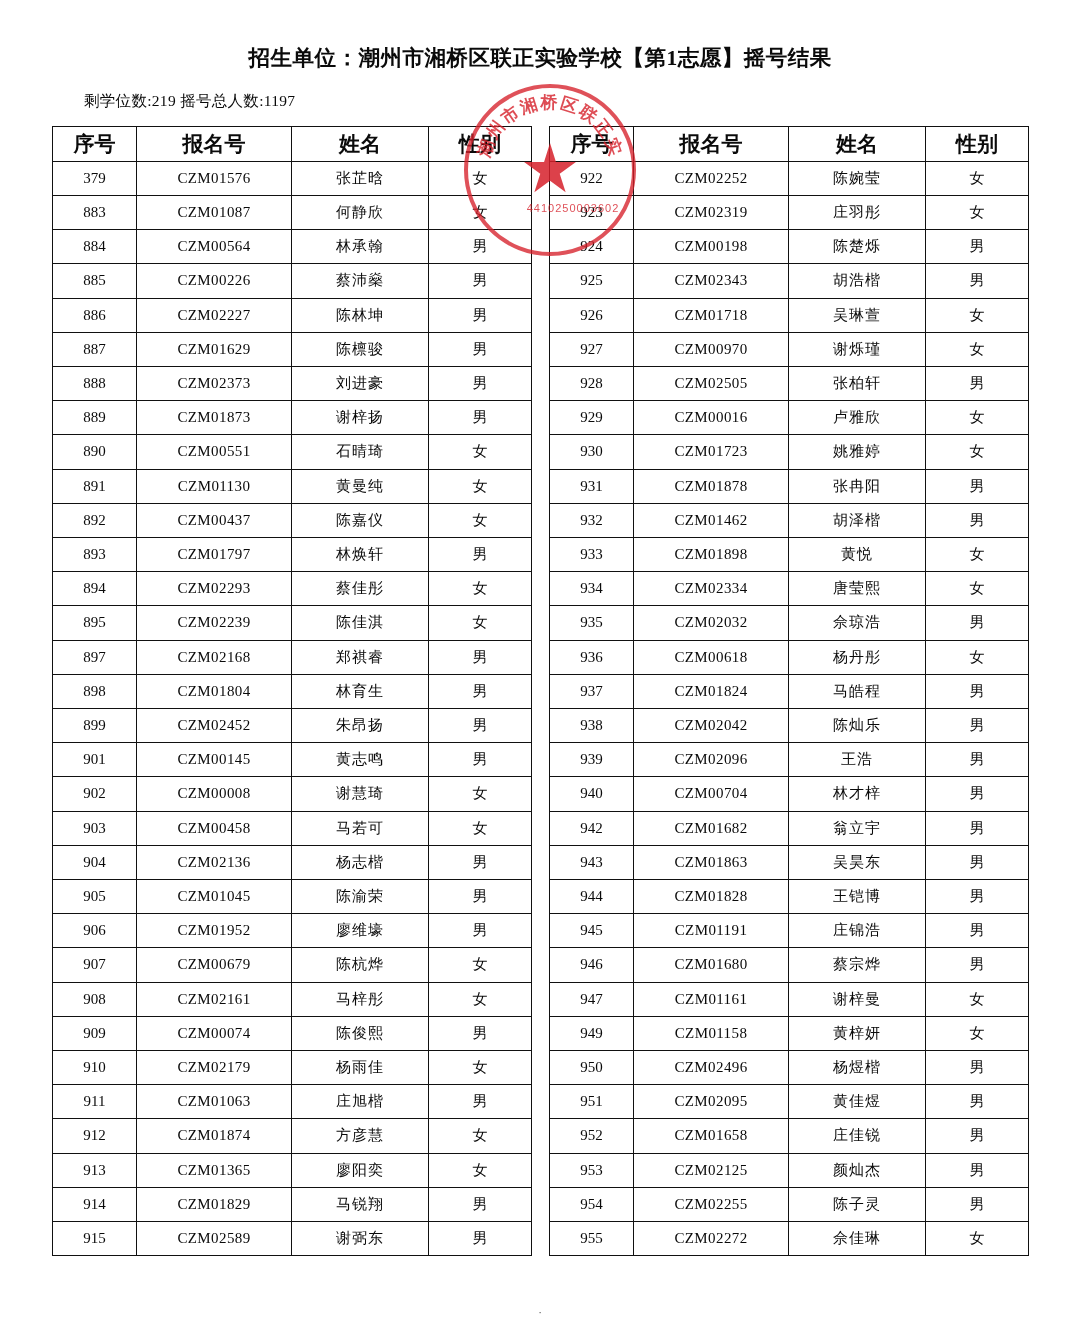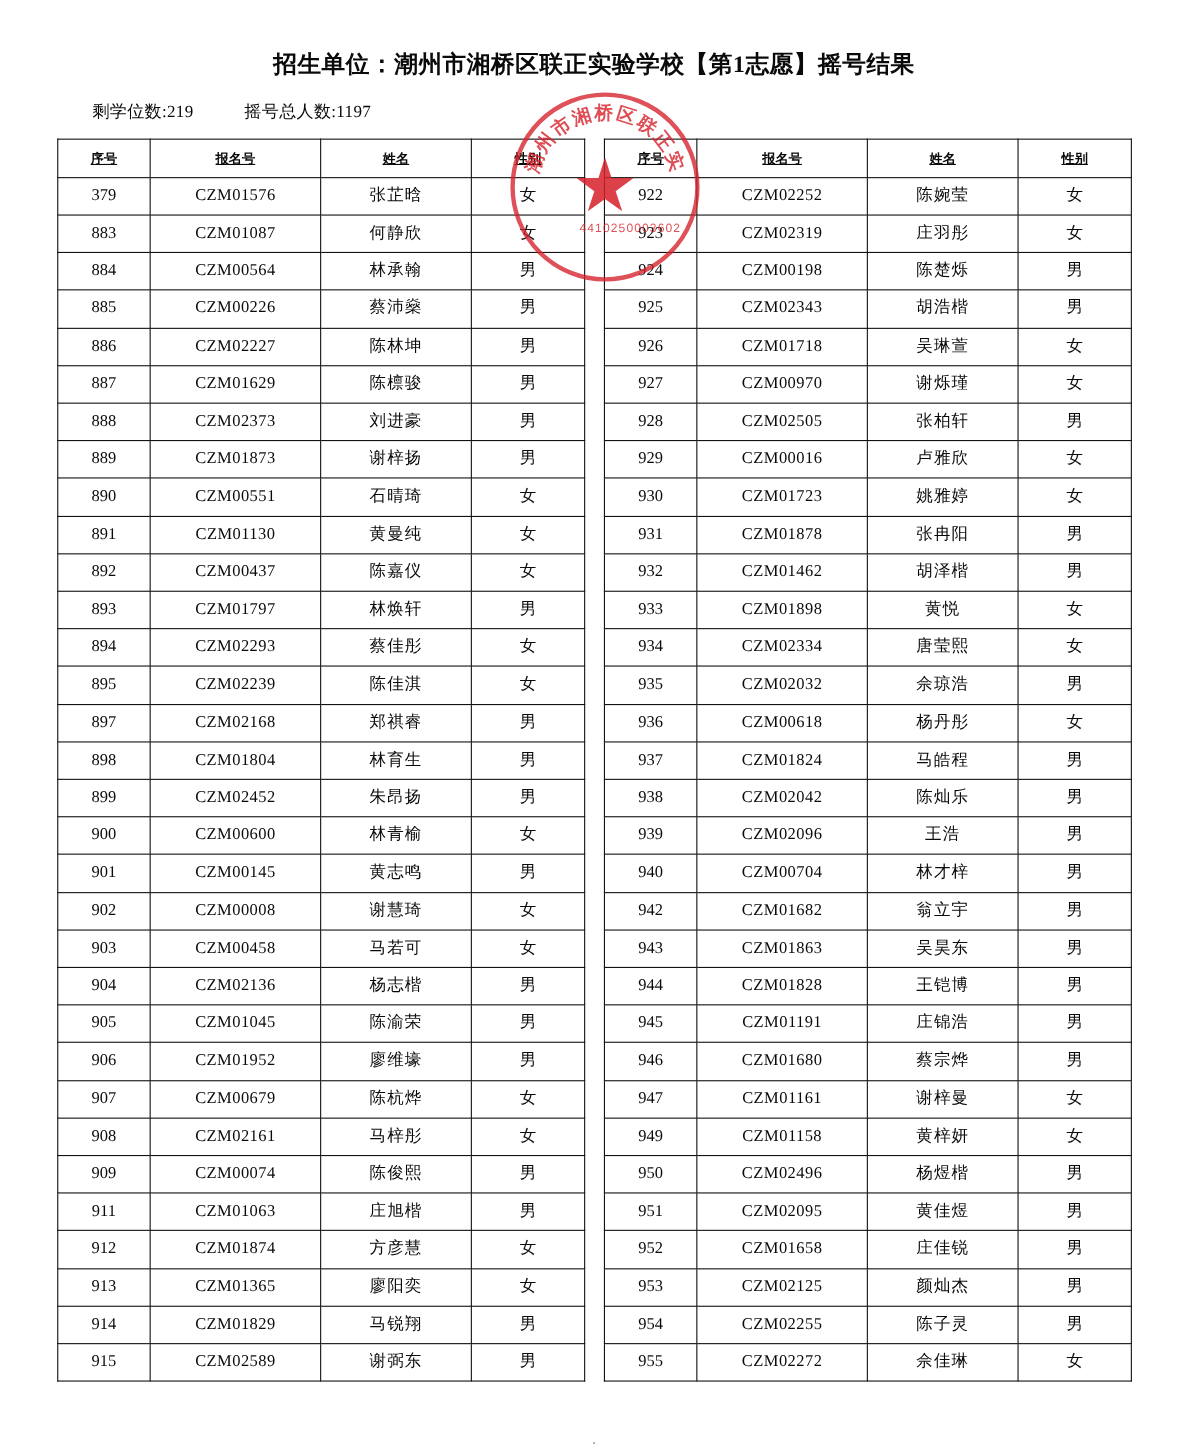--- a/index.html
+++ b/index.html
@@ -30,21 +30,21 @@
     padding-top: 46px;
     line-height: 1.2;
     white-space: nowrap;
   }
   .subline {
     margin-top: 19px;
     font-size: 15.5px;
     padding-left: 32px;
     letter-spacing: 0.3px;
   }
-  .subline .seats { margin-right: 42px; }
+  .subline .seats { }
   .tables {
     margin-top: 14px;
     display: flex;
     gap: 17px;
     align-items: flex-start;
   }
   table {
     border-collapse: collapse;
     table-layout: fixed;
     width: 479px;
@@ -56,24 +56,23 @@
     text-align: center;
     height: 33.2px;
     padding: 0;
     font-weight: normal;
     line-height: 33.2px;
     overflow: hidden;
     white-space: nowrap;
   }
   thead th {
     font-weight: bold;
-    font-size: 12px;
+    font-size: 21px;
     height: 34px;
     line-height: 34px;
-    text-decoration: underline;
   }
   col.c-seq { width: 84px; }
   col.c-reg { width: 155px; }
   col.c-name { width: 137px; }
   col.c-sex { width: 103px; }
   td.name { letter-spacing: 1px; }
   td.reg { letter-spacing: 0.4px; }
 
   
   .stamp {
@@ -262,26 +261,20 @@
             <td class="name">林育生</td>
             <td class="sex">男</td>
           </tr>
           <tr>
             <td class="seq">899</td>
             <td class="reg">CZM02452</td>
             <td class="name">朱昂扬</td>
             <td class="sex">男</td>
           </tr>
           <tr>
-            <td class="seq">900</td>
-            <td class="reg">CZM00600</td>
-            <td class="name">林青榆</td>
-            <td class="sex">女</td>
-          </tr>
-          <tr>
             <td class="seq">901</td>
             <td class="reg">CZM00145</td>
             <td class="name">黄志鸣</td>
             <td class="sex">男</td>
           </tr>
           <tr>
             <td class="seq">902</td>
             <td class="reg">CZM00008</td>
             <td class="name">谢慧琦</td>
             <td class="sex">女</td>
@@ -320,20 +313,26 @@
             <td class="seq">908</td>
             <td class="reg">CZM02161</td>
             <td class="name">马梓彤</td>
             <td class="sex">女</td>
           </tr>
           <tr>
             <td class="seq">909</td>
             <td class="reg">CZM00074</td>
             <td class="name">陈俊熙</td>
             <td class="sex">男</td>
+          </tr>
+          <tr>
+            <td class="seq">910</td>
+            <td class="reg">CZM02179</td>
+            <td class="name">杨雨佳</td>
+            <td class="sex">女</td>
           </tr>
           <tr>
             <td class="seq">911</td>
             <td class="reg">CZM01063</td>
             <td class="name">庄旭楷</td>
             <td class="sex">男</td>
           </tr>
           <tr>
             <td class="seq">912</td>
             <td class="reg">CZM01874</td>

